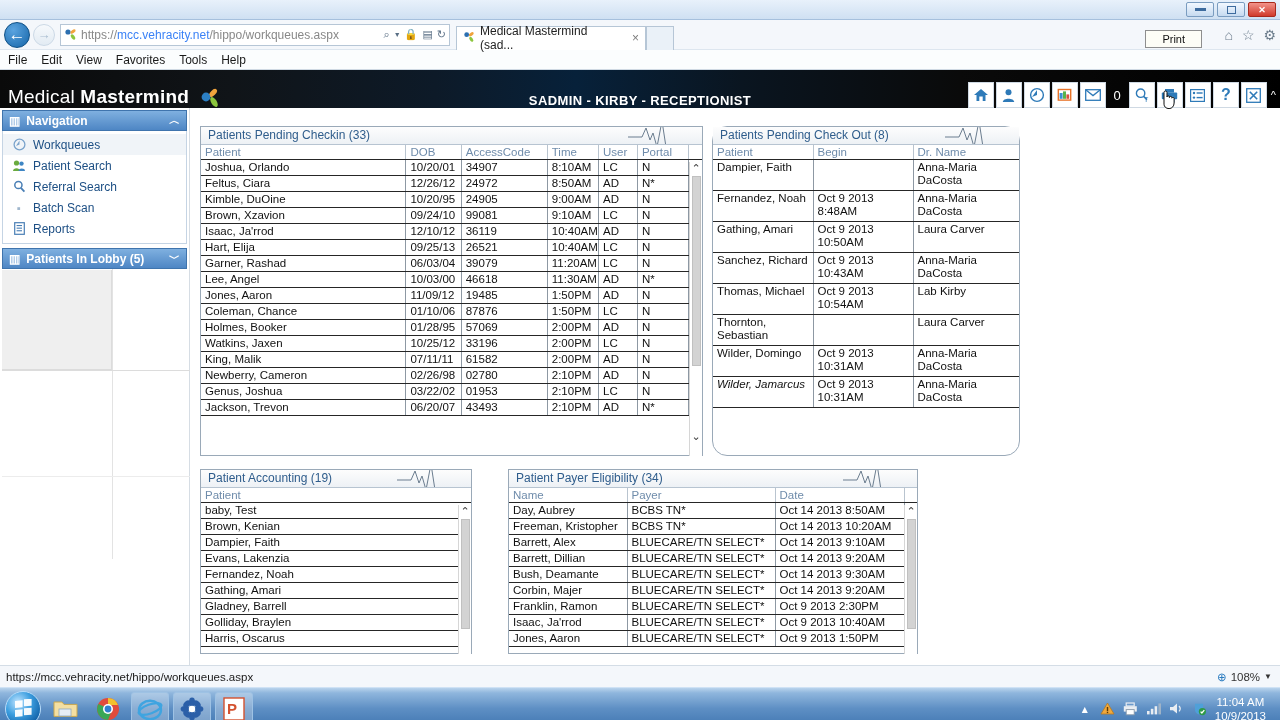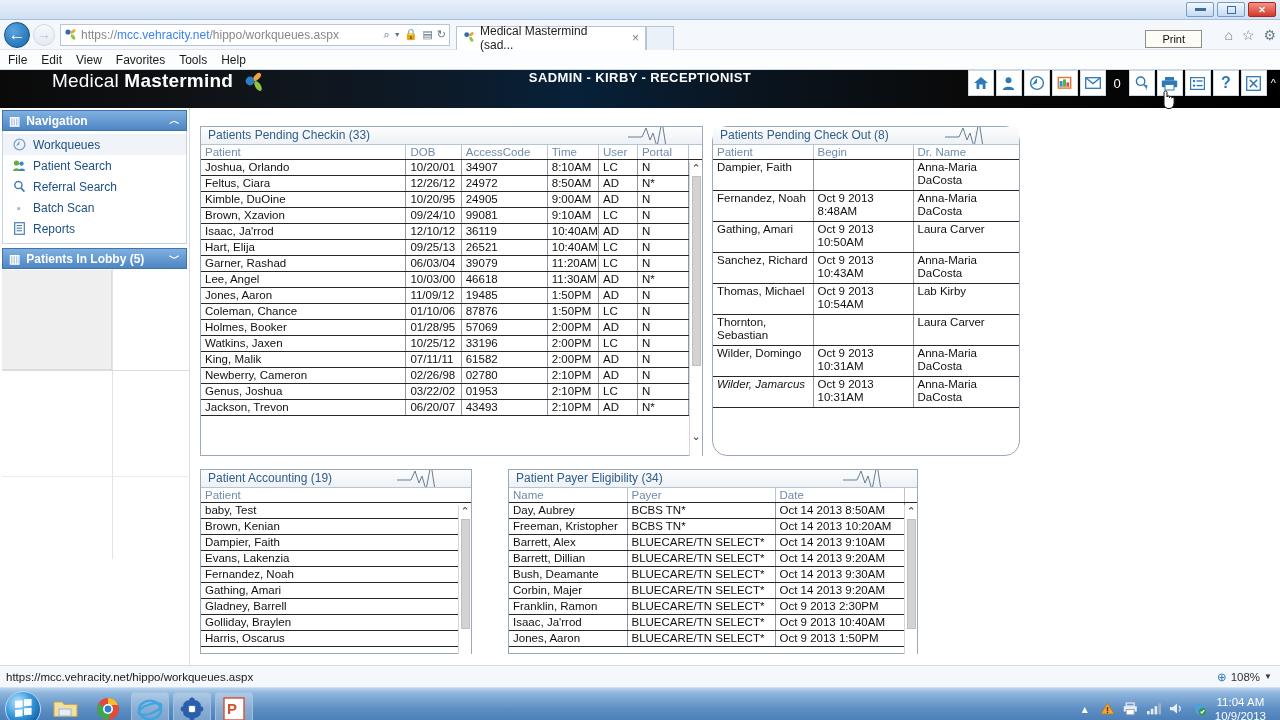--- a/index.html
+++ b/index.html
@@ -69,21 +69,21 @@
   .menubar {
     height: 20px; background:#fbfdfe; display:flex; align-items:center;
     font-size: 12px; color:#1a1a1a; padding-left:8px; gap:14px;
     border-bottom:1px solid #cfd9e3;
   }
 
   
   .appheader {
     height: 38px;
     background: linear-gradient(to right,#0a0a0a 0%, #101418 18%, #0d1a28 34%, #07213a 45%, #0a1520 58%, #0a0a0a 75%, #000 100%);
-    display:flex; align-items:flex-start; position:relative;padding-left:44px;
+    display:flex; align-items:flex-end; position:relative;
   }
   .brand { font-size:19px; color:#fff; padding-left:8px; letter-spacing:0.2px;}
   .brand b { font-weight:bold; }
   .brand span.light { font-weight:normal; }
   .logo-dots { display:inline-block; position:relative; width:26px; height:20px; vertical-align:middle; margin-left:4px;}
   .user-title {
     position:absolute; left:0; right:0; text-align:center;
     color:#fff; font-size:13px; font-weight:bold; letter-spacing:0.4px;
   }
   .toolbar { position:absolute; right:4px; display:flex; align-items:center; gap:2px;}

